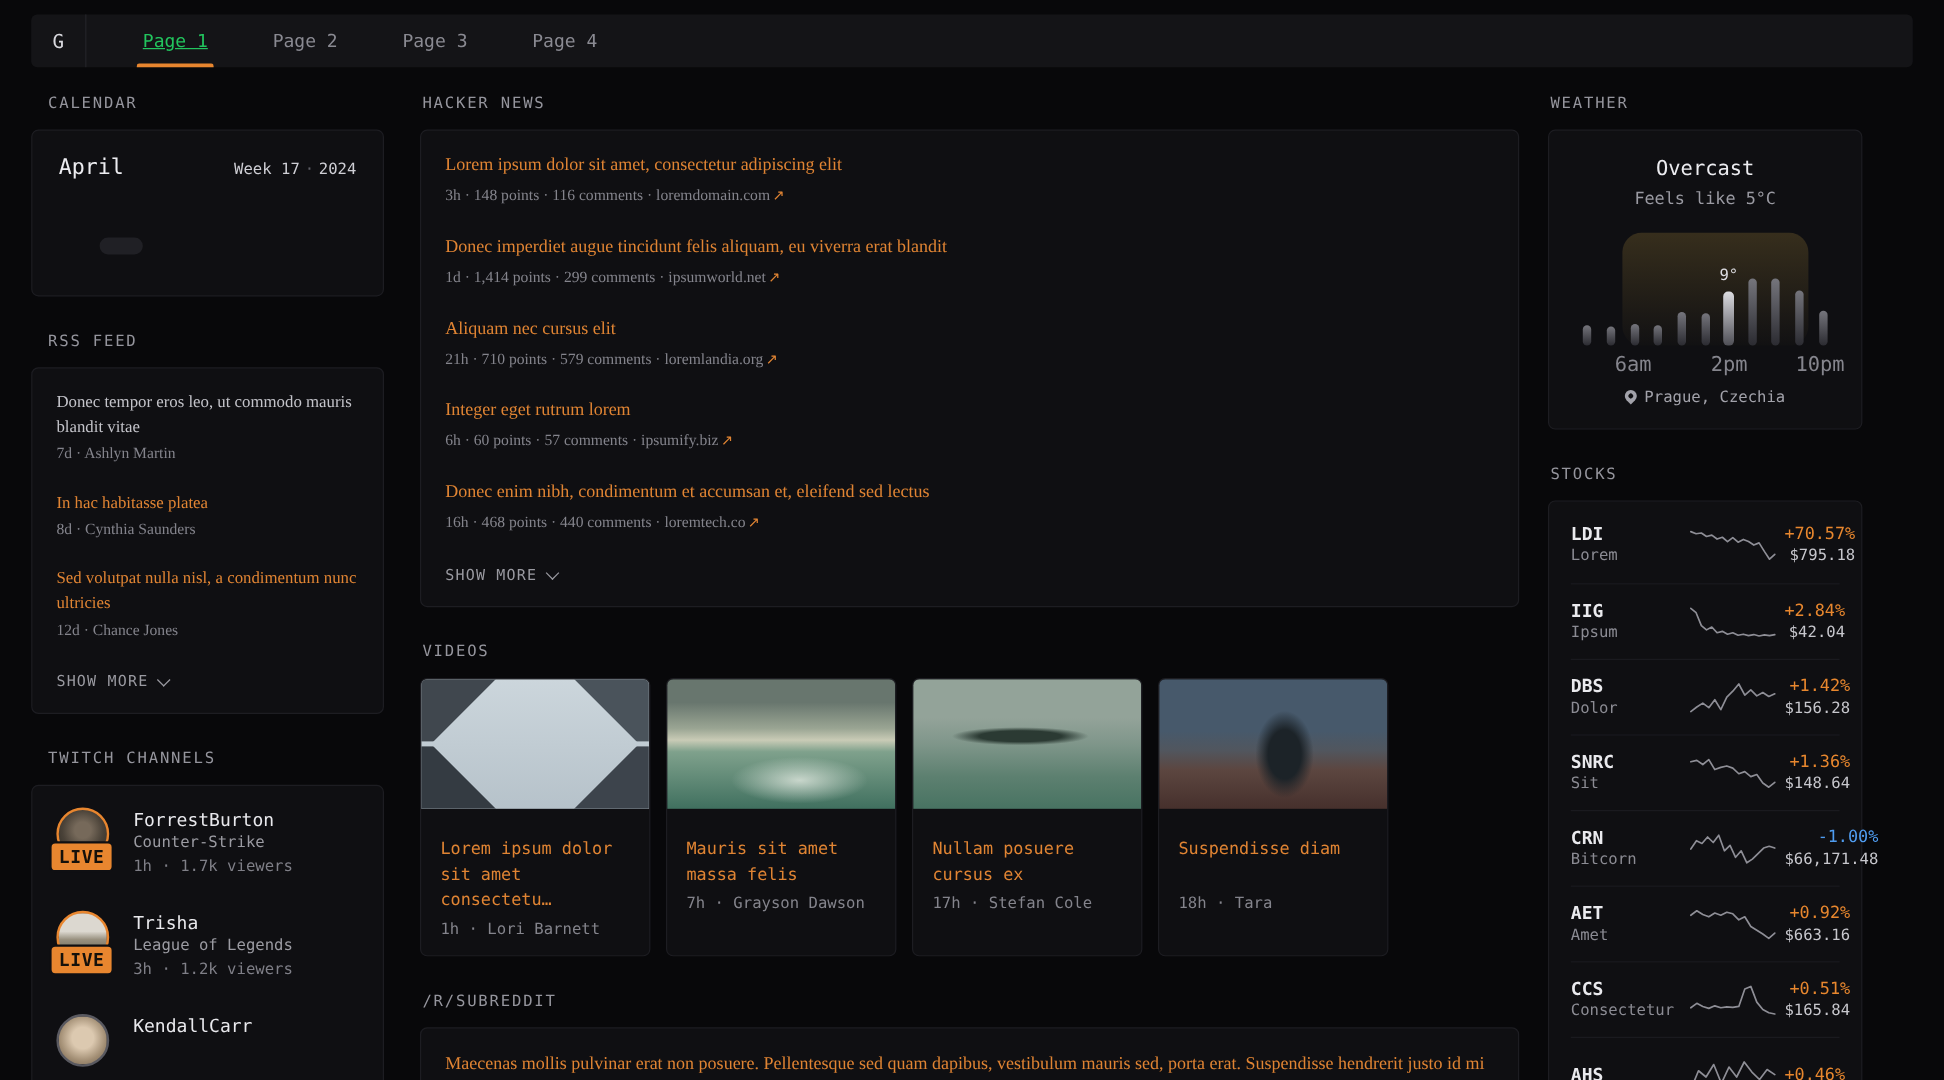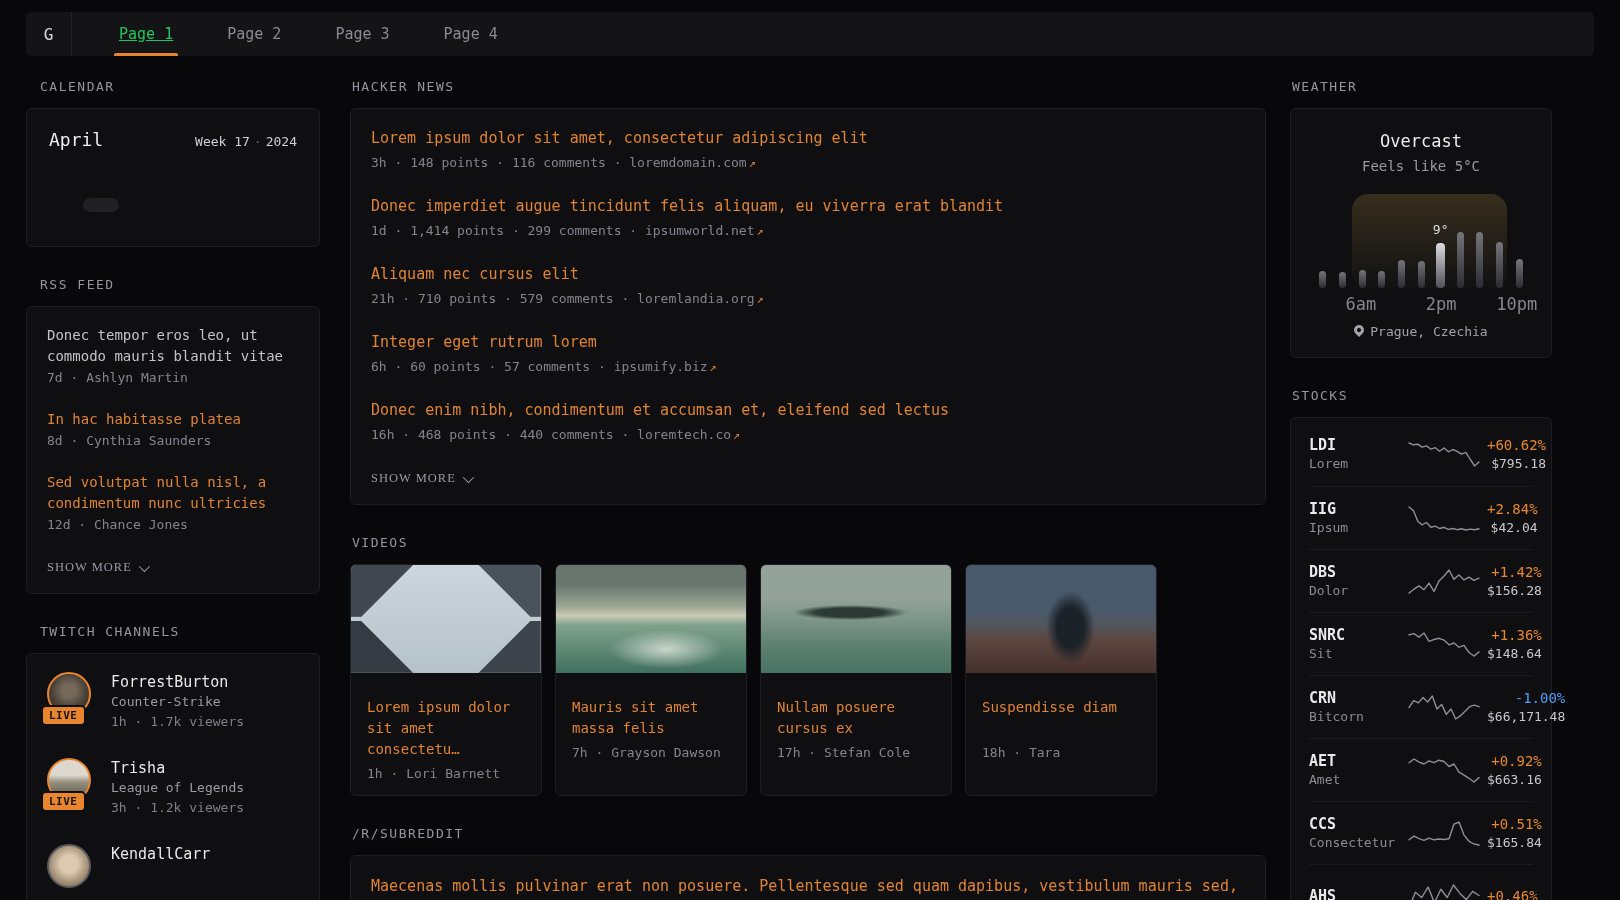--- a/index.html
+++ b/index.html
@@ -48,46 +48,46 @@
   .cal-head { display:flex; align-items:baseline; justify-content:space-between; margin:2px 2px 14px; }
   .cal-month { font-size:18px; color:#ececf0; }
   .cal-week { font-size:13px; color:#cfcfd5; }
   .cal-week .dot { color:#5e5e66; padding:0 4px; }
   .cal-grid { display:grid; grid-template-columns:repeat(7,1fr); row-gap:2px; text-align:center; }
   .cal-dayname { font-size:12px; color:#55555c; padding:8px 0 10px; }
   .cal-cell { font-size:14px; color:#c9c9cf; padding:7px 0; border-radius:7px; }
   .cal-cell.cell-muted { color:#64646b; }
   .cal-cell.cell-selected { background:#202025; color:#f2f2f5; }
   
-  .feed-item { margin-bottom:21px; }
+  .feed-item { margin-bottom:21px;font-family:Liberation Serif, serif; }
   .feed-item:last-of-type { margin-bottom:14px; }
   .feed-title { display:block; color:#e08433; font-size:14px; line-height:21px; cursor:pointer; }
   .feed-title.read { color:#c3c3c9; }
   .hn .feed-title { font-size:15px; line-height:23px; margin-bottom:2px; }
   .feed-meta { color:#84848c; font-size:13px; line-height:21px; }
   .ext-arrow { color:#e08433; font-size:12px; padding-left:2px; cursor:pointer; }
   .show-more {
     color:#9a9aa1; font-size:12.5px; letter-spacing:1px; cursor:pointer;
-    display:inline-flex; align-items:center; gap:7px; margin-top:4px;font-family:Liberation Serif, serif;
+    display:inline-flex; align-items:center; gap:7px; margin-top:4px;
   }
   .chev { display:inline-block; width:8px; height:8px; border-right:1.6px solid #9a9aa1;
     border-bottom:1.6px solid #9a9aa1; transform:rotate(45deg) translateY(-2px); }
   
   .tw-row { display:flex; gap:16px; margin-bottom:26px; }
   .tw-avwrap { position:relative; width:48px; height:52px; flex:0 0 48px; }
   .avatar {
     width:44px; height:44px; border-radius:50%; border:2px solid #595960;
   }
   .avatar.live { border-color:#e8862f; }
   .avatar-forrest { background:radial-gradient(circle at 50% 42%, #76695a 0 22%, #4a4238 55%, #262420 100%); }
   .avatar-trisha  { background:linear-gradient(to bottom, #dcd8d0 0 38%, #98907f 55%, #4d5244 100%); }
   .avatar-kendall { background:radial-gradient(circle at 50% 45%, #dcc9b0 0 30%, #a08c72 65%, #6b5e4e 100%); }
   .live-badge {
     position:absolute; left:-6px; bottom:-2px; background:#e8862f; color:#15110b;
-    font-size:11px; font-weight:bold; letter-spacing:.5px; padding:2px 6px;
+    font-size:15px; font-weight:bold; letter-spacing:.5px; padding:2px 6px;
     border-radius:5px; border:2px solid #0f0f12;
   }
   .tw-name { color:#e9e9ed; font-size:15px; line-height:20px; cursor:pointer; }
   .tw-game { color:#9b9ba2; font-size:13px; line-height:20px; }
   .tw-meta { color:#7f7f87; font-size:13px; line-height:20px; }
   
   .videos-wrap { position:relative; overflow:hidden; }
   .videos-track { display:flex; gap:13px; }
   .video-card {
     flex:0 0 192px; background:#0f0f12; border:1px solid #1d1d22; border-radius:6px;
@@ -433,21 +433,21 @@
     <div class="card stocks-card">
         <div class="stock-row">
     <div class="stock-id">
       <div class="stock-ticker">LDI</div>
       <div class="stock-name">Lorem</div>
     </div>
     <div class="spark"><svg viewBox="0 0 74 30" width="74" height="30">
               <polyline points="2.0,4.0 6.4,5.8 10.8,5.2 15.1,8.1 19.5,6.9 23.9,10.2 28.3,8.7 32.6,12.3 37.0,9.0 41.4,12.8 45.8,10.5 50.1,12.3 54.5,15.2 58.9,13.4 63.3,20.5 67.6,27.0 72.0,22.9" fill="none" stroke="#8e8e96" stroke-width="1.4" stroke-linejoin="round" stroke-linecap="round"></polyline>
             </svg></div>
     <div class="stock-vals">
-      <div class="stock-change">+60.62%</div>
+      <div class="stock-change">+70.57%</div>
       <div class="stock-price">$795.18</div>
     </div>
   </div>
         <div class="stock-row">
     <div class="stock-id">
       <div class="stock-ticker">IIG</div>
       <div class="stock-name">Ipsum</div>
     </div>
     <div class="spark"><svg viewBox="0 0 74 30" width="74" height="30">
               <polyline points="2.0,4.0 6.4,7.6 10.8,18.3 15.1,21.9 19.5,19.5 23.9,24.3 28.3,23.1 32.6,25.5 37.0,24.3 41.4,26.4 45.8,25.5 50.1,26.7 54.5,25.8 58.9,27.0 63.3,26.1 67.6,26.7 72.0,25.8" fill="none" stroke="#8e8e96" stroke-width="1.4" stroke-linejoin="round" stroke-linecap="round"></polyline>

